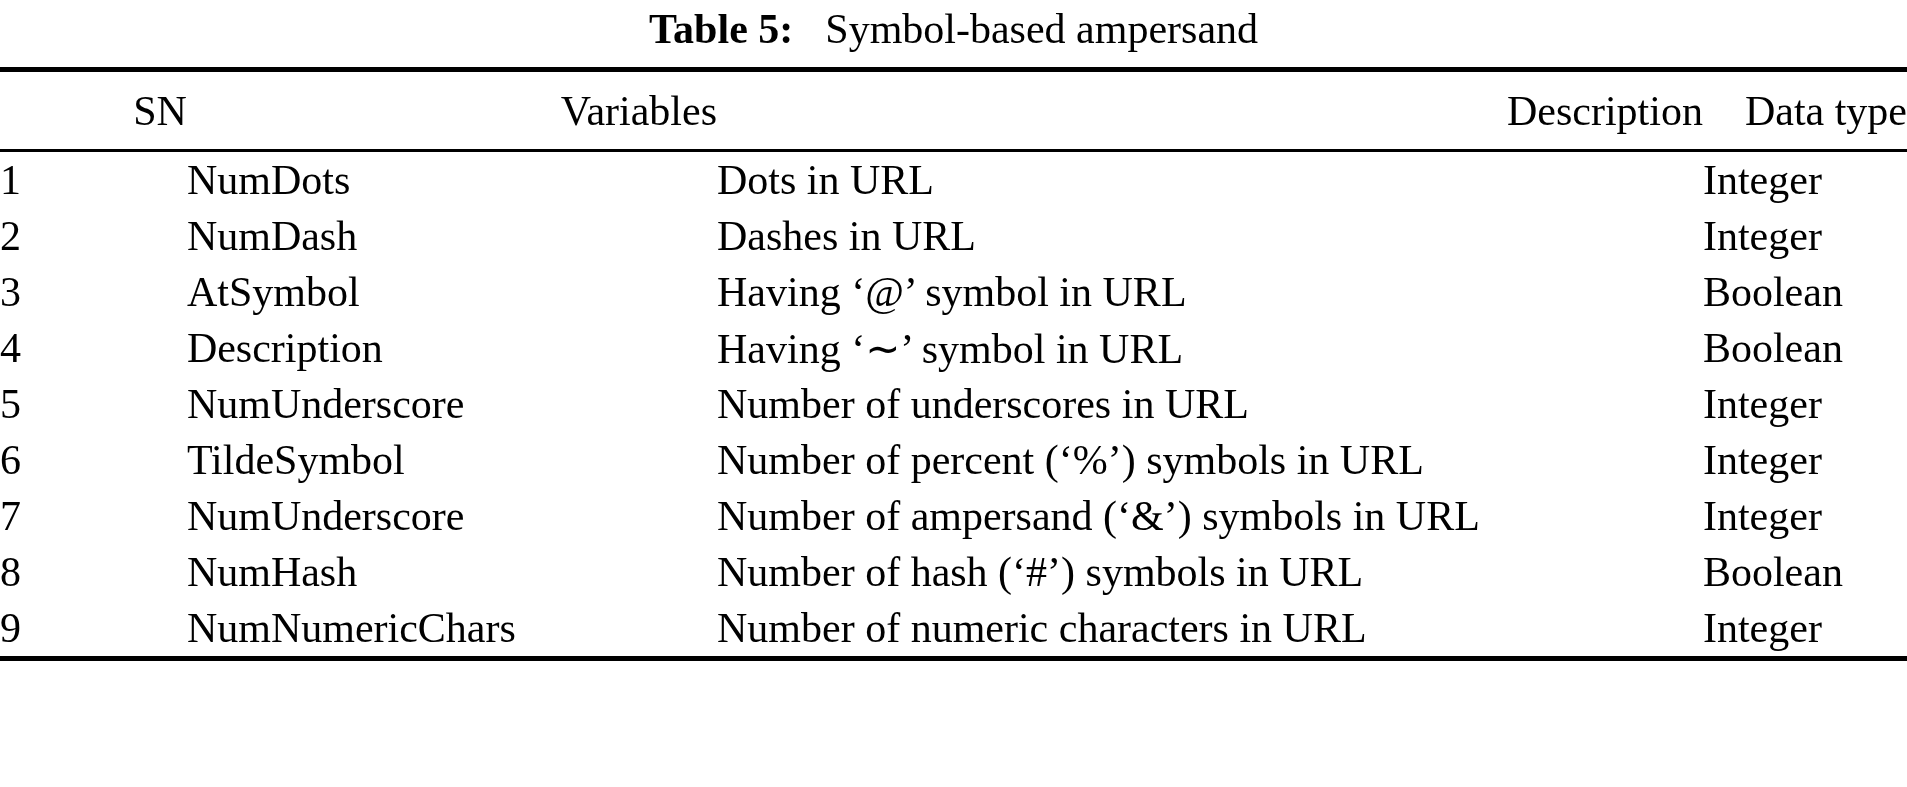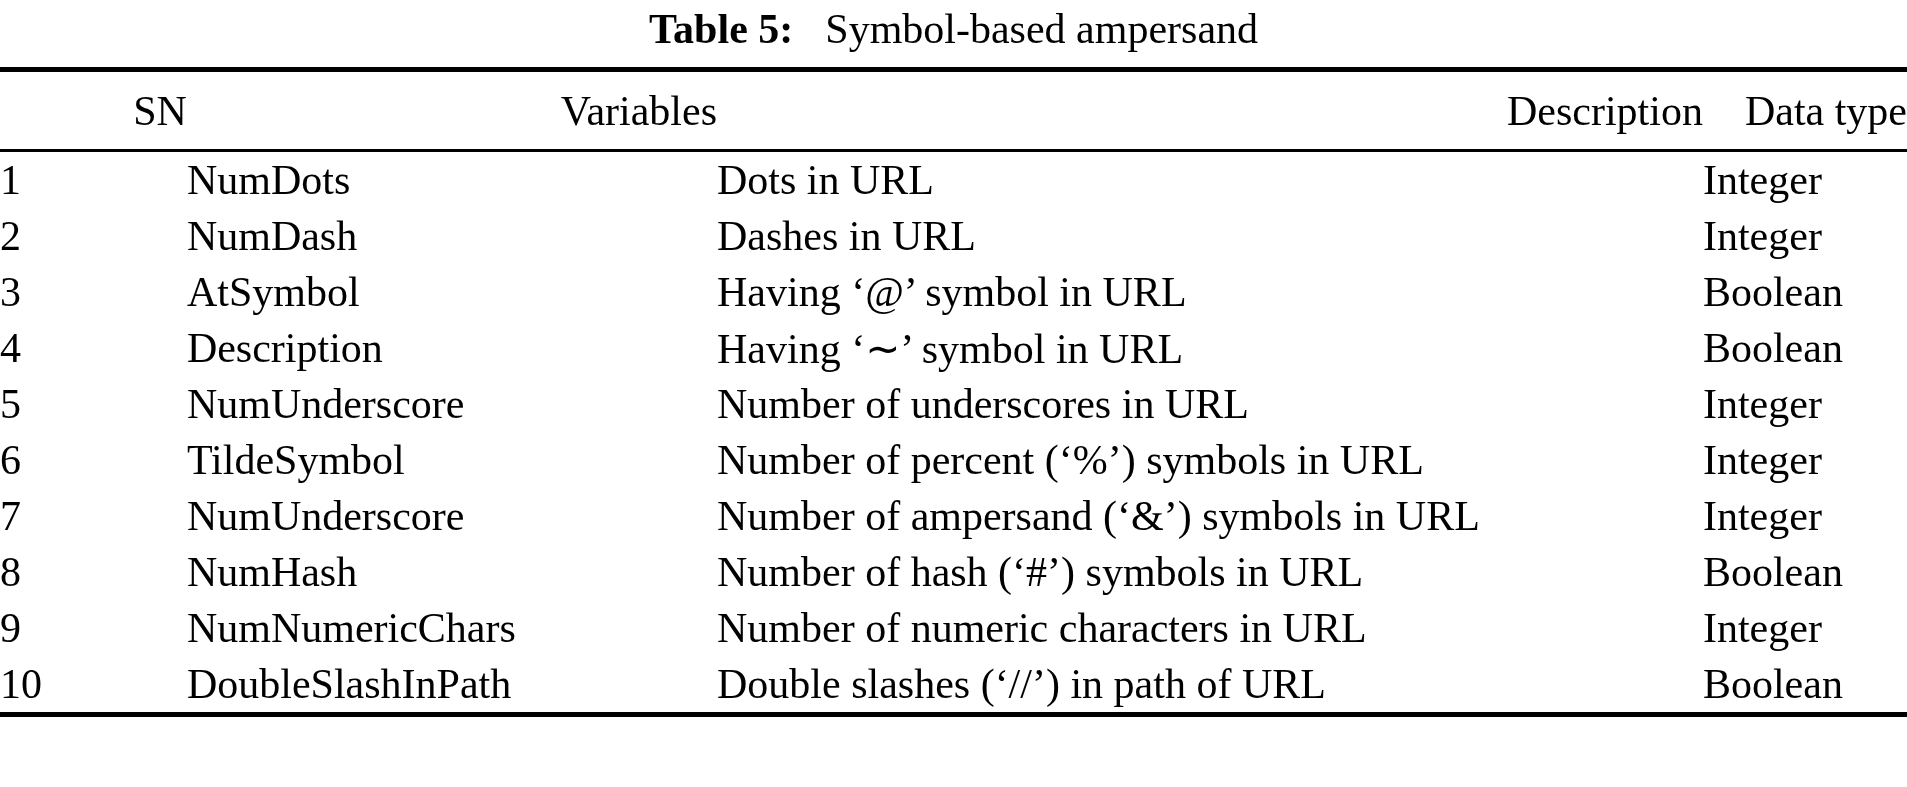--- a/index.html
+++ b/index.html
@@ -138,21 +138,15 @@
     <td>Boolean</td>
   </tr>
 
   <tr>
     <td>9</td>
     <td>NumNumericChars</td>
     <td>Number of numeric characters in URL</td>
     <td>Integer</td>
   </tr>
 
-  <tr>
-    <td>10</td>
-    <td>DoubleSlashInPath</td>
-    <td>Double slashes (‘//’) in path of URL</td>
-    <td>Boolean</td>
-  </tr>
 
 </tbody>
 </table>
 
 </body></html>

